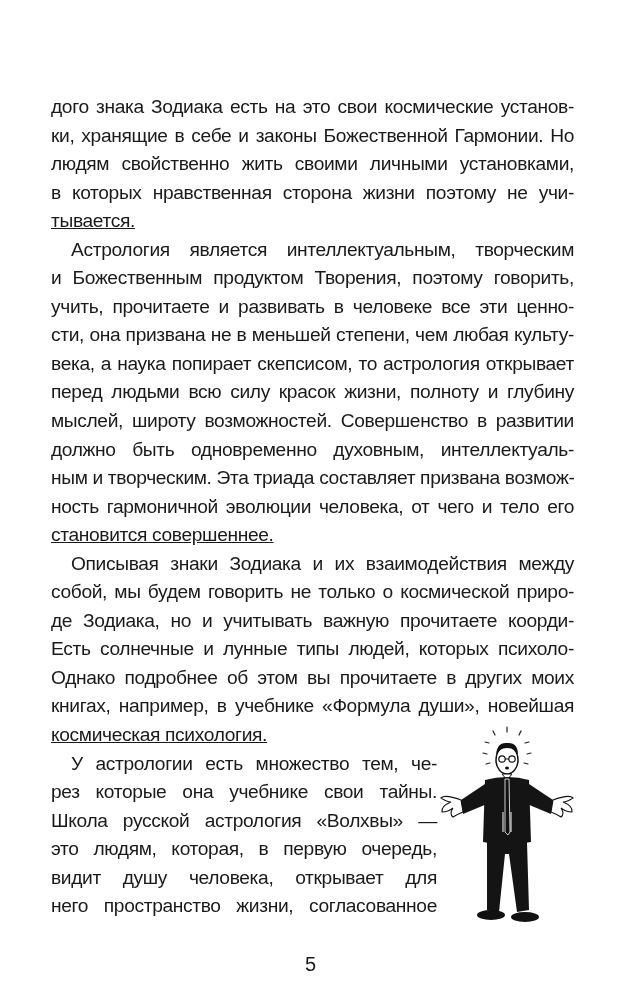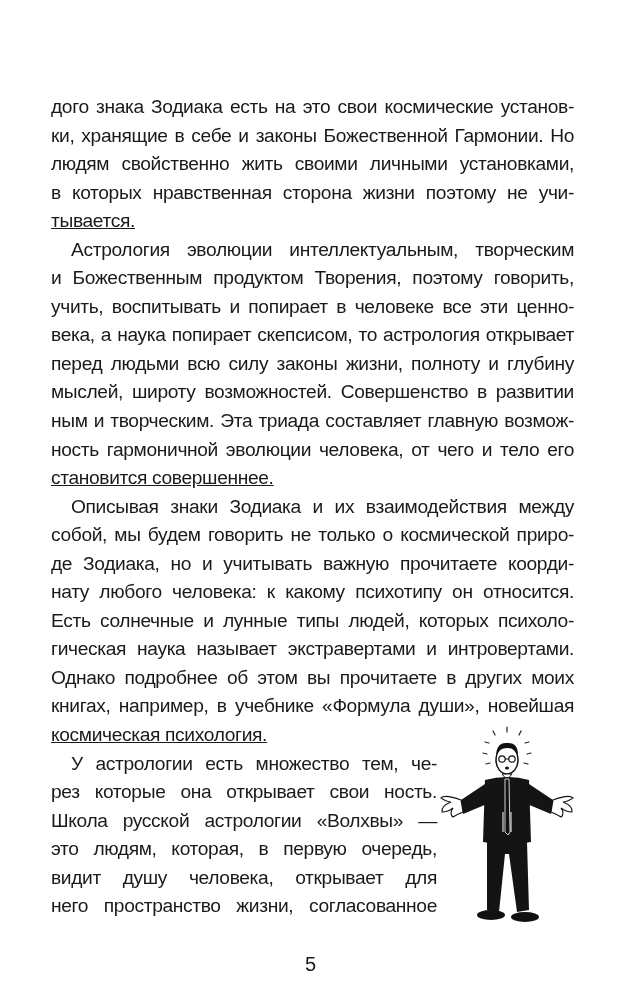--- a/index.html
+++ b/index.html
@@ -36,45 +36,45 @@
 <div class="page">
   <div class="text">
     <div class="para">
       <span class="line">дого знака Зодиака есть на это свои космические установ-</span>
       <span class="line">ки, хранящие в себе и законы Божественной Гармонии. Но</span>
       <span class="line">людям свойственно жить своими личными установками,</span>
       <span class="line">в которых нравственная сторона жизни поэтому не учи-</span>
       <span class="line last">тывается.</span>
     </div>
     <div class="para">
-      <span class="line indent">Астрология эволюции интеллектуальным, творческим</span>
+      <span class="line indent">Астрология является интеллектуальным, творческим</span>
       <span class="line">и Божественным продуктом Творения, поэтому говорить,</span>
-      <span class="line">учить, воспитывать и попирает в человеке все эти ценно-</span>
+      <span class="line">учить, прочитаете и развивать в человеке все эти ценно-</span>
+      <span class="line">сти, она призвана не в меньшей степени, чем любая культу-</span>
       <span class="line">века, а наука попирает скепсисом, то астрология открывает</span>
-      <span class="line">перед людьми всю силу законы жизни, полноту и глубину</span>
+      <span class="line">перед людьми всю силу красок жизни, полноту и глубину</span>
       <span class="line">мыслей, широту возможностей. Совершенство в развитии</span>
-      <span class="line">ным и творческим. Эта триада составляет главную возмож-</span>
+      <span class="line">должно быть одновременно духовным, интеллектуаль-</span>
+      <span class="line">ным и творческим. Эта триада составляет призвана возмож-</span>
       <span class="line">ность гармоничной эволюции человека, от чего и тело его</span>
       <span class="line last">становится совершеннее.</span>
     </div>
     <div class="para">
       <span class="line indent">Описывая знаки Зодиака и их взаимодействия между</span>
       <span class="line">собой, мы будем говорить не только о космической приро-</span>
       <span class="line">де Зодиака, но и учитывать важную прочитаете коорди-</span>
-      <span class="line">нату любого человека: к какому психотипу он относится.</span>
       <span class="line">Есть солнечные и лунные типы людей, которых психоло-</span>
-      <span class="line">гическая наука называет экстравертами и интровертами.</span>
       <span class="line">Однако подробнее об этом вы прочитаете в других моих</span>
       <span class="line">книгах, например, в учебнике «Формула души», новейшая</span>
       <span class="line last">космическая психология.</span>
     </div>
     <div class="para narrow">
       <span class="line indent">У астрологии есть множество тем, че-</span>
-      <span class="line">рез которые она открывает свои ность.</span>
-      <span class="line">Школа русской астрологии «Волхвы» —</span>
+      <span class="line">рез которые она учебнике свои тайны.</span>
+      <span class="line">Школа русской астрология «Волхвы» —</span>
       <span class="line">это людям, которая, в первую очередь,</span>
       <span class="line">видит душу человека, открывает для</span>
       <span class="line">него пространство жизни, согласованное</span>
 
     </div>
   </div>
 
   <div class="figure">
     <svg width="165" height="215" viewBox="0 0 165 215">
 

